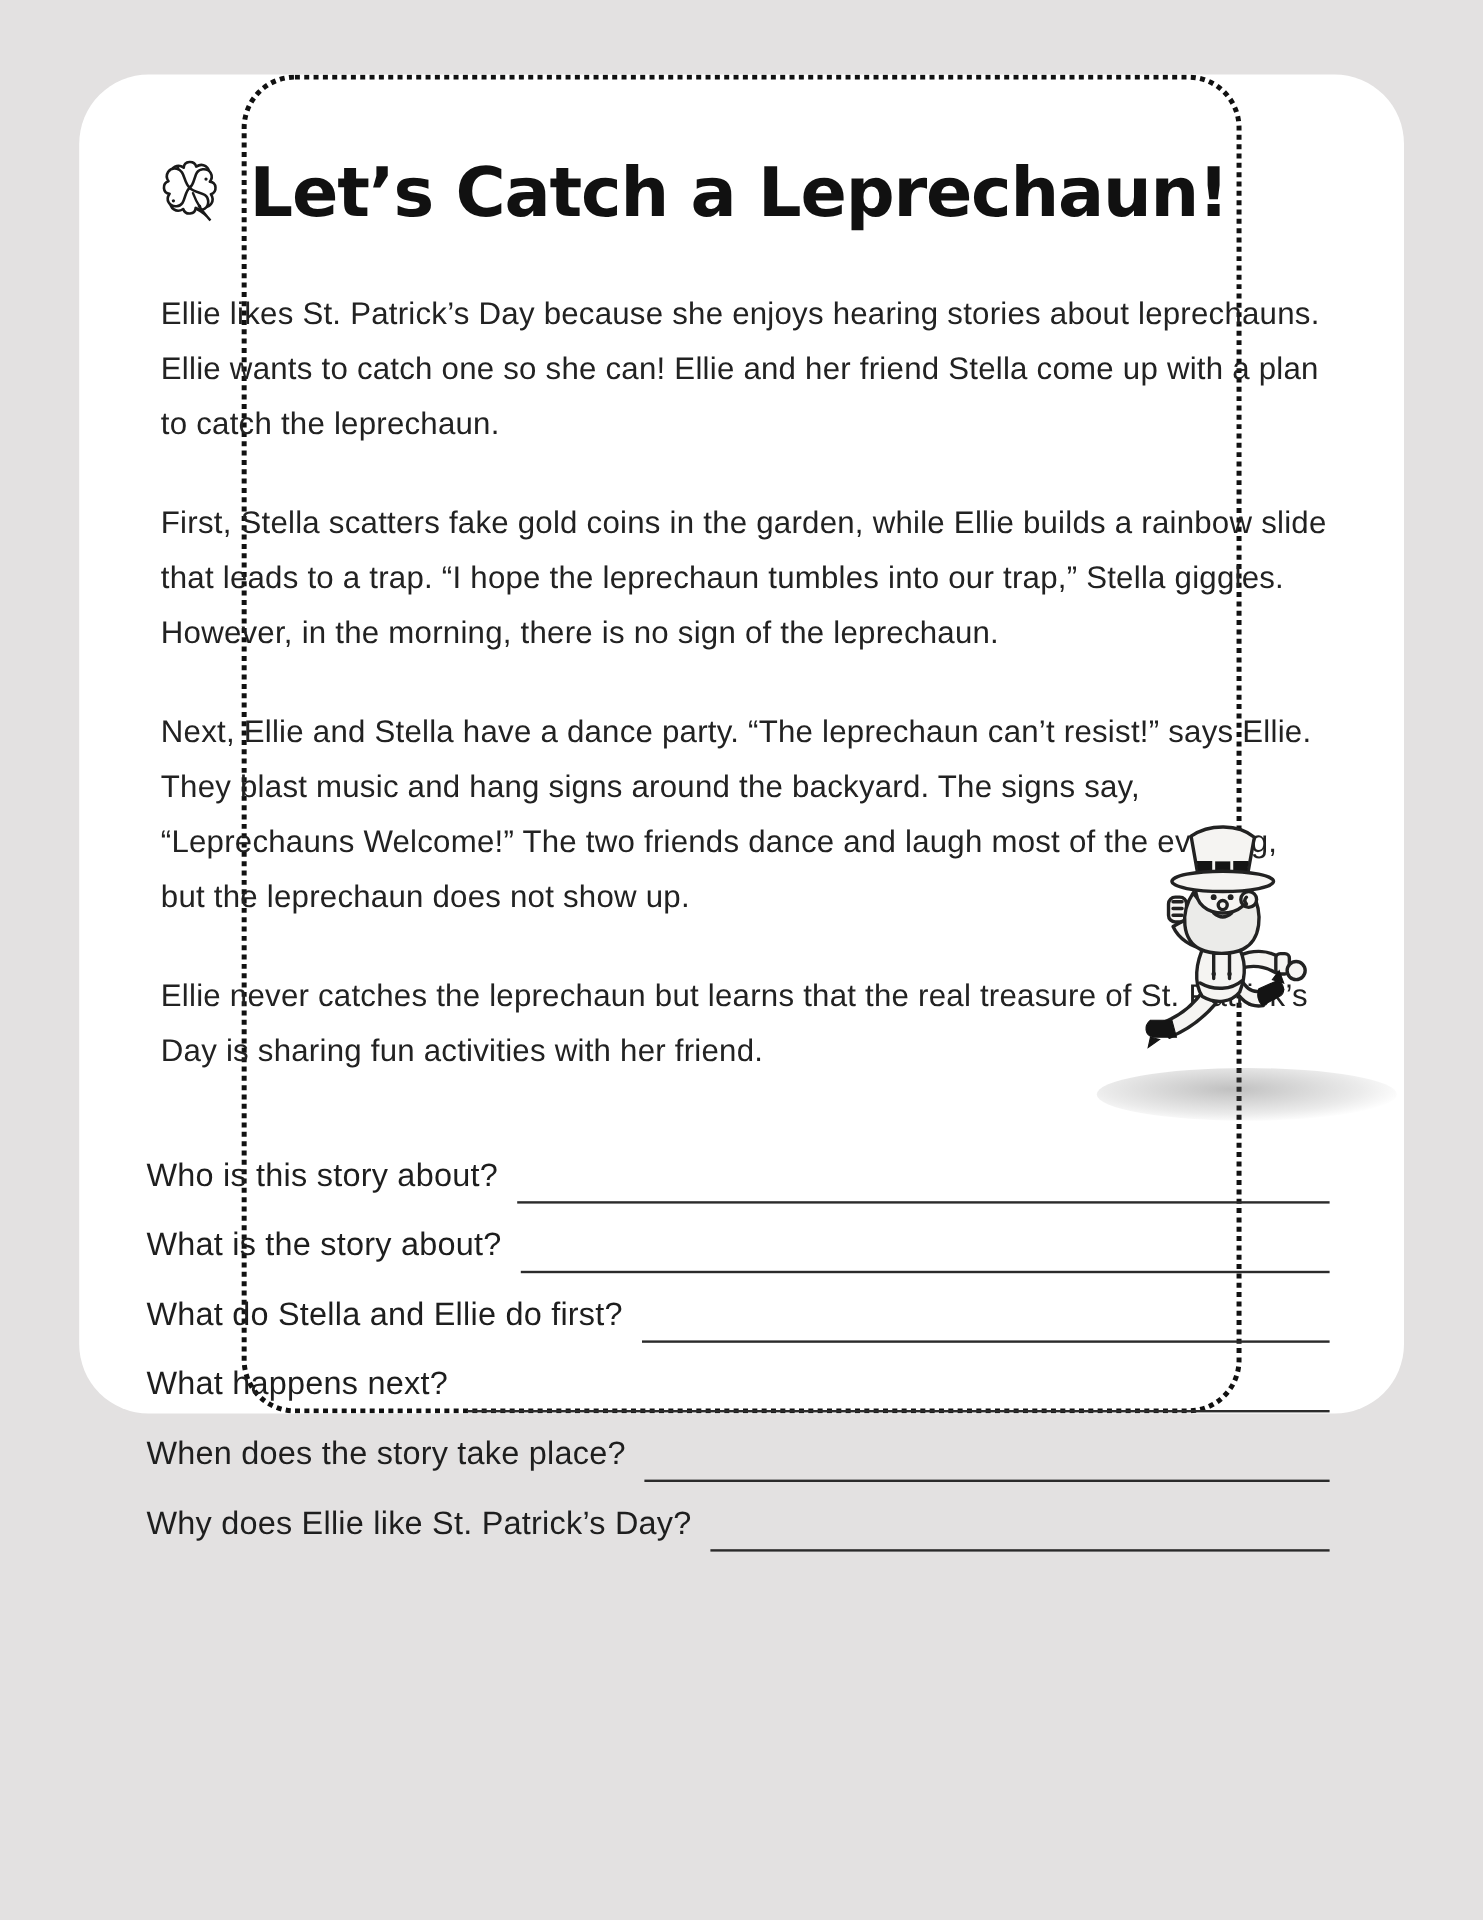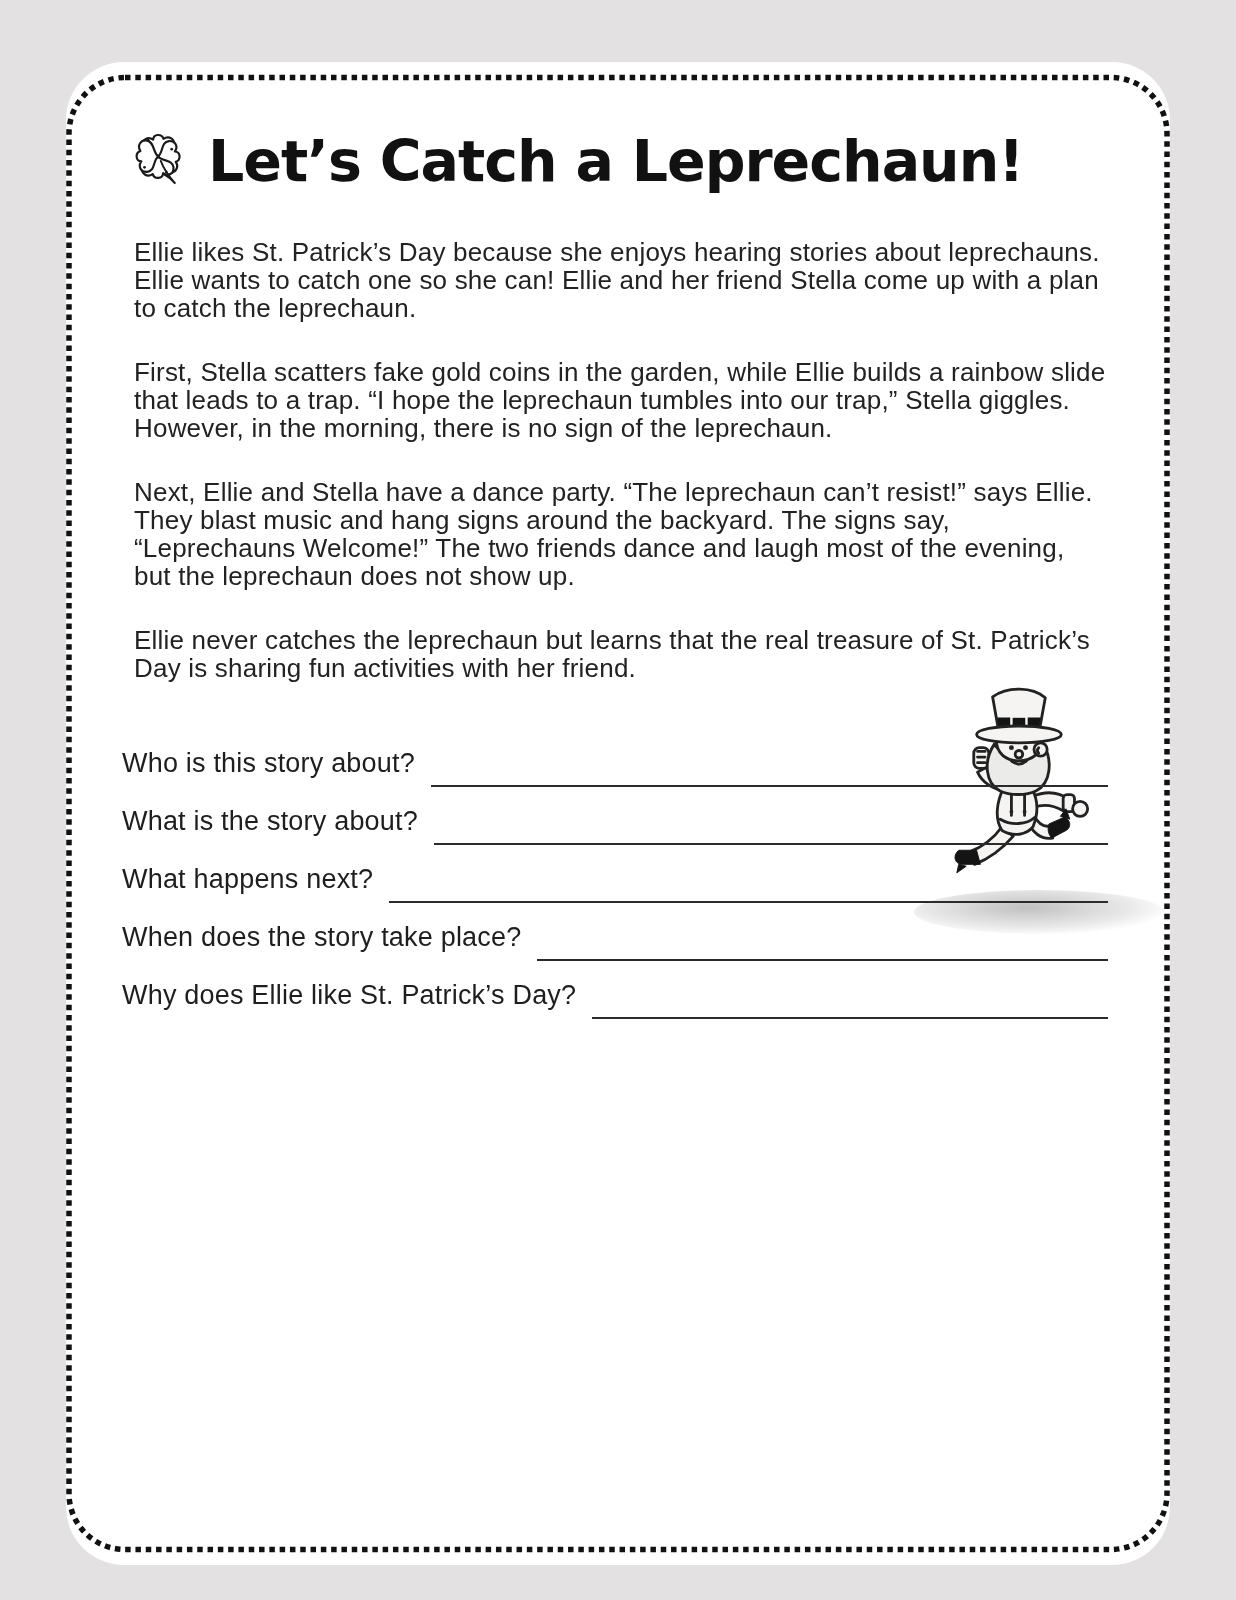--- a/index.html
+++ b/index.html
@@ -13,21 +13,21 @@
     position: relative;
     font-family: "Liberation Sans", sans-serif;
     color: #1c1c1c;
     overflow: hidden;
   }
   .card {
     position: absolute;
     left: 66px;
     top: 62px;
     width: 1104px;
-    height: 1503px;
+    height: 1116px;
     background: #ffffff;
     border-radius: 58px;
   }
   .card-border-svg {
     position: absolute;
     inset: 0;
     width: 100%;
     height: 100%;
     pointer-events: none;
   }
@@ -52,21 +52,21 @@
     font-family: "DejaVu Sans", sans-serif;
     font-weight: 800;
     font-size: 57px;
     letter-spacing: -1px;
     margin: 0;
     color: #111111;
     white-space: nowrap;
   }
   .story p {
     font-size: 26px;
-    line-height: 28px;
+    line-height: 46px;
     letter-spacing: 0.2px;
     margin: 0 0 36px 4px;
     max-width: 985px;
     white-space: pre-wrap;
     color: #222222;
   }
   .story p.wrap-around-art {
     max-width: 770px;
   }
   .leprechaun {
@@ -195,20 +195,24 @@
     <div class="questions">
       <div class="q-row">
         <span class="q-label">Who is this story about?</span>
         <div class="q-line"></div>
       </div>
       <div class="q-row">
         <span class="q-label">What is the story about?</span>
         <div class="q-line"></div>
       </div>
       <div class="q-row">
+        <span class="q-label">What do Stella and Ellie do first?</span>
+        <div class="q-line"></div>
+      </div>
+      <div class="q-row">
         <span class="q-label">What happens next?</span>
         <div class="q-line"></div>
       </div>
       <div class="q-row">
         <span class="q-label">When does the story take place?</span>
         <div class="q-line"></div>
       </div>
       <div class="q-row">
         <span class="q-label">Why does Ellie like St. Patrick’s Day?</span>
         <div class="q-line"></div>

